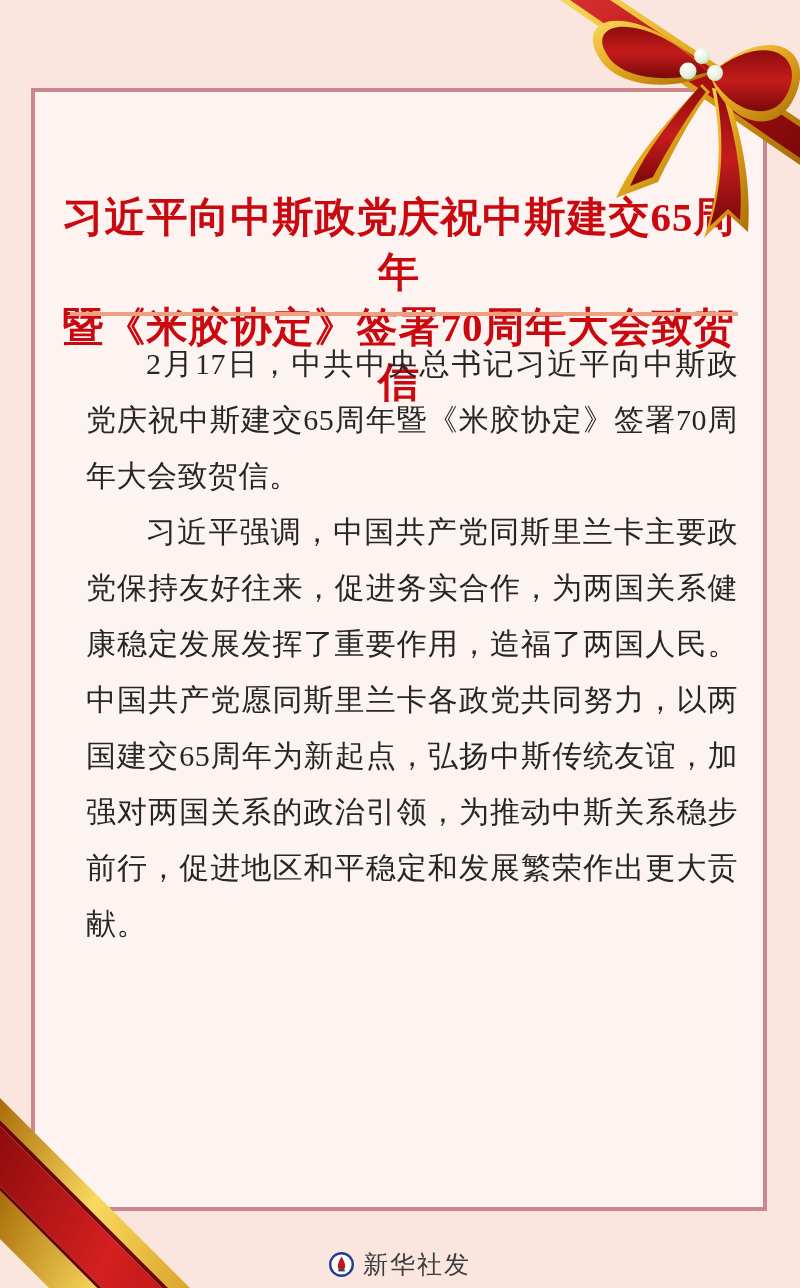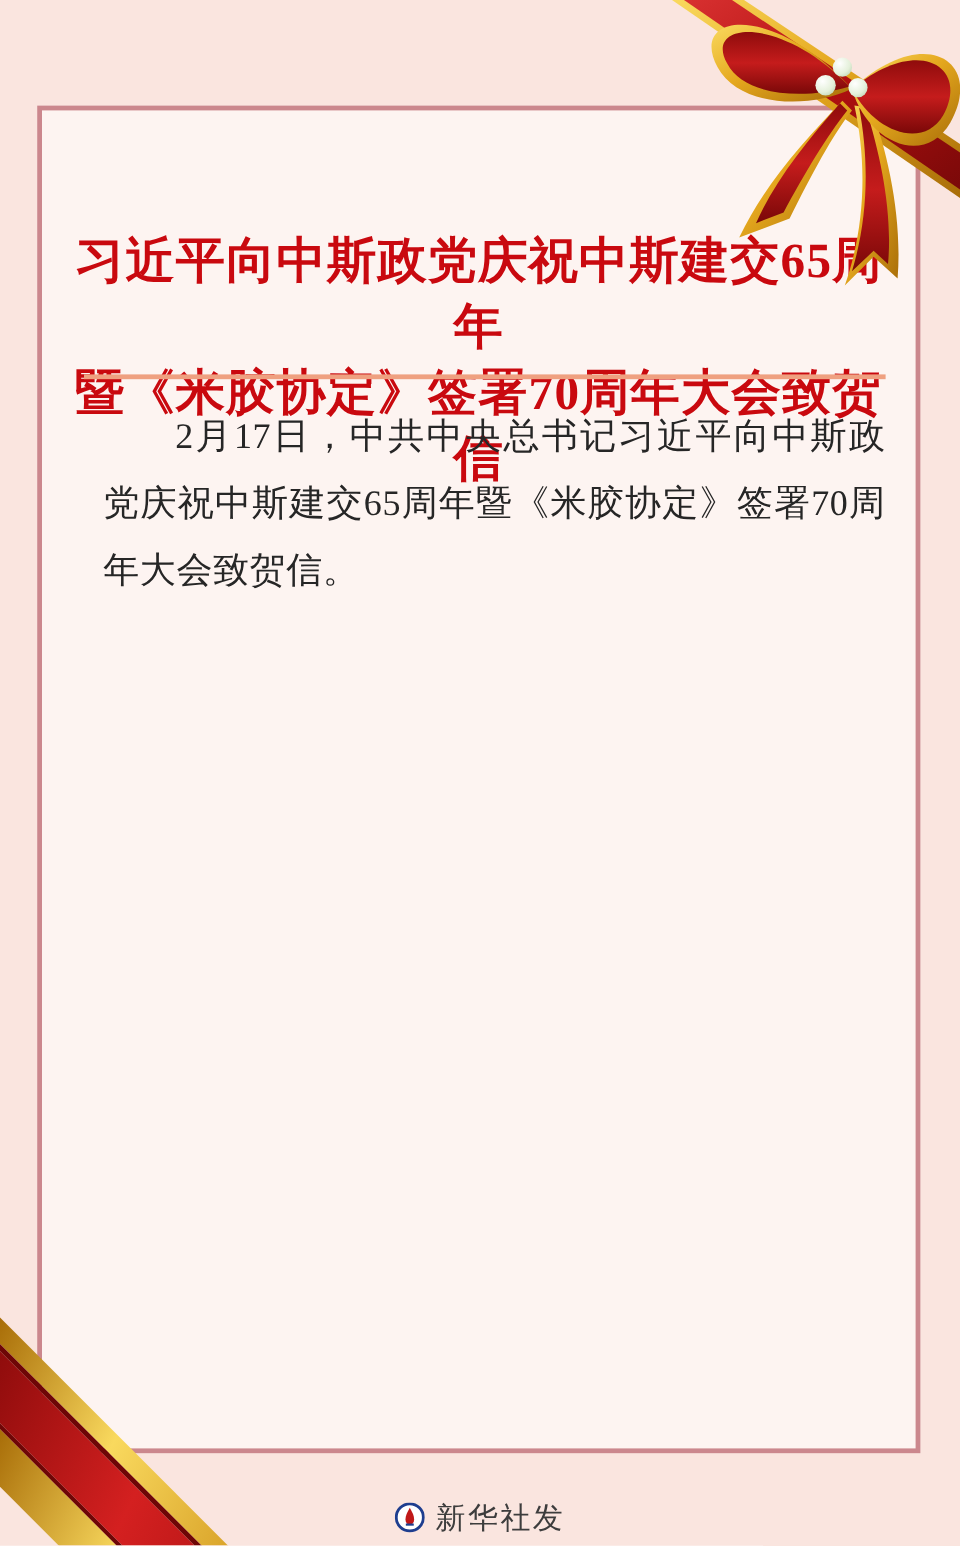--- a/index.html
+++ b/index.html
@@ -45,20 +45,21 @@
 </head>
 <body>
 
 <div class="frame">
   <h1 class="title"><span>习近平向中斯政党庆祝中斯建交65周年</span><br><span>暨《米胶协定》签署70周年大会致贺信</span></h1>
 
   <div class="divider"></div>
 
   <div class="content">
     <p>2月17日，中共中央总书记习近平向中斯政党庆祝中斯建交65周年暨《米胶协定》签署70周年大会致贺信。</p>
+    <p>习近平强调，中国共产党同斯里兰卡主要政党保持友好往来，促进务实合作，为两国关系健康稳定发展发挥了重要作用，造福了两国人民。中国共产党愿同斯里兰卡各政党共同努力，以两国建交65周年为新起点，弘扬中斯传统友谊，加强对两国关系的政治引领，为推动中斯关系稳步前行，促进地区和平稳定和发展繁荣作出更大贡献。</p>
   </div>
 </div>
 
 <div class="footer">
   <span>
     <svg width="25" height="25" viewBox="0 0 25 25">
       <circle cx="12.5" cy="12.5" r="11.3" fill="#ffffff" stroke="#1e3e8f" stroke-width="2.4"></circle>
       <path d="M12.5,4.5 C10.2,8.6 8.9,11.2 8.9,14.2 C8.9,16.9 10.4,18.6 12.5,18.6 C14.6,18.6 16.1,16.9 16.1,14.2 C16.1,11.2 14.8,8.6 12.5,4.5 Z" fill="#c01818"></path>
       <rect x="9.2" y="17.6" width="6.6" height="1.8" fill="#1e3e8f"></rect>
     </svg>

